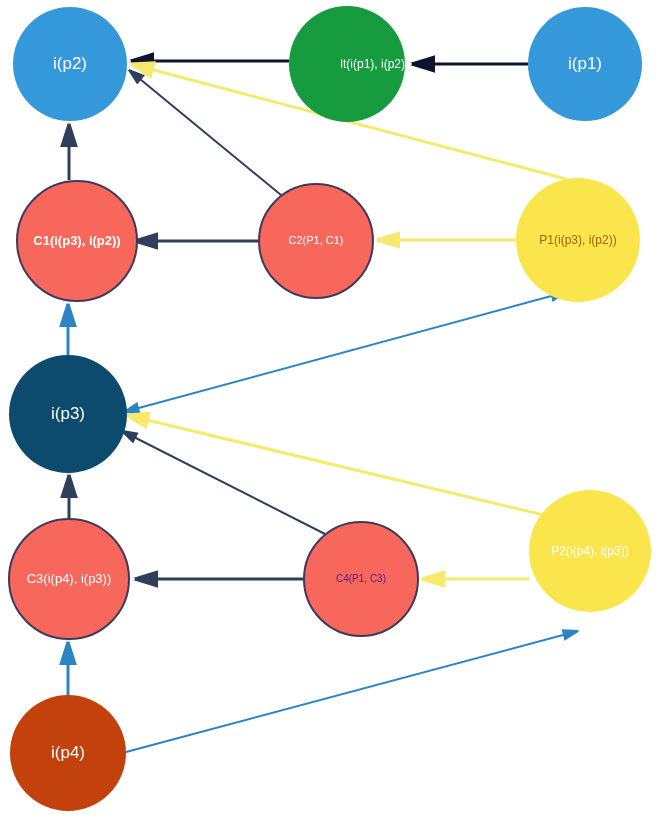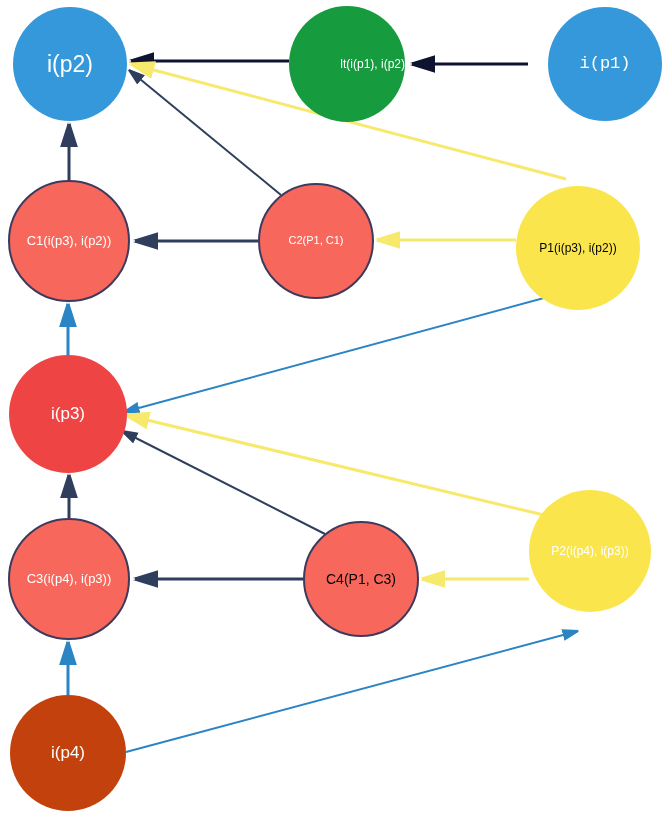--- a/index.html
+++ b/index.html
@@ -109,45 +109,45 @@
       </g>
       <g>
         <line x1="68" y1="695" x2="68" y2="642" stroke="#2b84c4" stroke-width="3" stroke-linecap="butt" marker-end="url(#m3)"></line>
       </g>
       <g>
         <line x1="126" y1="752" x2="578" y2="631" stroke="#2b84c4" stroke-width="2" stroke-linecap="butt" marker-end="url(#m3)"></line>
       </g>
     </svg>
 
   <div id="node-layer">
-      <div class="node" style="left: 13px; top: 7px; width: 114px; height: 114px; background: rgb(52, 152, 219); font-size: 23px; color: rgb(255, 255, 255);">
+      <div class="node" style="left: 13px; top: 7px; width: 114px; height: 114px; background: rgb(52, 152, 219); font-size: 17px; color: rgb(255, 255, 255);">
         <span class="node-label">i(p2)</span>
       </div>
       <div class="node" style="left: 289px; top: 6px; width: 116px; height: 116px; background: rgb(22, 155, 63); font-size: 12px; color: rgb(255, 255, 255); justify-content: flex-end;">
         <span class="node-label">lt(i(p1), i(p2)</span>
       </div>
-      <div class="node" style="left: 548px; top: 7px; width: 114px; height: 114px; background: rgb(52, 152, 219); font-size: 17px; color: rgb(255, 255, 255); font-family: Liberation Mono, monospace;">
+      <div class="node" style="left: 528px; top: 7px; width: 114px; height: 114px; background: rgb(52, 152, 219); font-size: 17px; color: rgb(255, 255, 255);">
         <span class="node-label">i(p1)</span>
       </div>
-      <div class="node" style="left: 8px; top: 180px; width: 122px; height: 122px; background: rgb(247, 103, 92); border: 2px solid rgb(61, 58, 92); font-size: 13px; color: rgb(255, 255, 255);">
+      <div class="node" style="left: 16px; top: 180px; width: 122px; height: 122px; background: rgb(247, 103, 92); border: 2px solid rgb(61, 58, 92); font-size: 13px; color: rgb(255, 255, 255); font-weight: bold;">
         <span class="node-label">C1(i(p3), i(p2))</span>
       </div>
       <div class="node" style="left: 258px; top: 183px; width: 116px; height: 116px; background: rgb(247, 103, 92); border: 2px solid rgb(61, 58, 92); font-size: 11px; color: rgb(255, 255, 255);">
         <span class="node-label">C2(P1, C1)</span>
       </div>
-      <div class="node" style="left: 516px; top: 186px; width: 124px; height: 124px; background: rgb(250, 230, 76); font-size: 12px; color: #000000; align-items: center;">
+      <div class="node" style="left: 516px; top: 178px; width: 124px; height: 124px; background: rgb(250, 230, 76); font-size: 12px; color: #a16207; align-items: center;">
         <span class="node-label">P1(i(p3), i(p2))</span>
       </div>
-      <div class="node" style="left: 9px; top: 355px; width: 118px; height: 118px; background: #ef4444; font-size: 17px; color: rgb(255, 255, 255);">
+      <div class="node" style="left: 9px; top: 355px; width: 118px; height: 118px; background: #0c4a6e; font-size: 17px; color: rgb(255, 255, 255);">
         <span class="node-label">i(p3)</span>
       </div>
       <div class="node" style="left: 8px; top: 518px; width: 122px; height: 122px; background: rgb(247, 103, 92); border: 2px solid rgb(61, 58, 92); font-size: 13px; color: rgb(255, 255, 255); text-align: center;">
         <span class="node-label">C3(i(p4), i(p3))</span>
       </div>
-      <div class="node" style="left: 303px; top: 521px; width: 116px; height: 116px; background: rgb(247, 103, 92); border: 2px solid rgb(61, 58, 92); font-size: 14px; color: #000000;">
+      <div class="node" style="left: 303px; top: 521px; width: 116px; height: 116px; background: rgb(247, 103, 92); border: 2px solid rgb(61, 58, 92); font-size: 10px; color: #4c1d95;">
         <span class="node-label">C4(P1, C3)</span>
       </div>
       <div class="node" style="left: 529px; top: 490px; width: 122px; height: 122px; background: rgb(250, 230, 76); font-size: 12px; color: rgb(255, 255, 255);">
         <span class="node-label">P2(i(p4), i(p3))</span>
       </div>
       <div class="node" style="left: 10px; top: 695px; width: 116px; height: 116px; background: #c2410c; font-size: 17px; color: rgb(255, 255, 255);">
         <span class="node-label">i(p4)</span>
       </div>
     </div>
 

